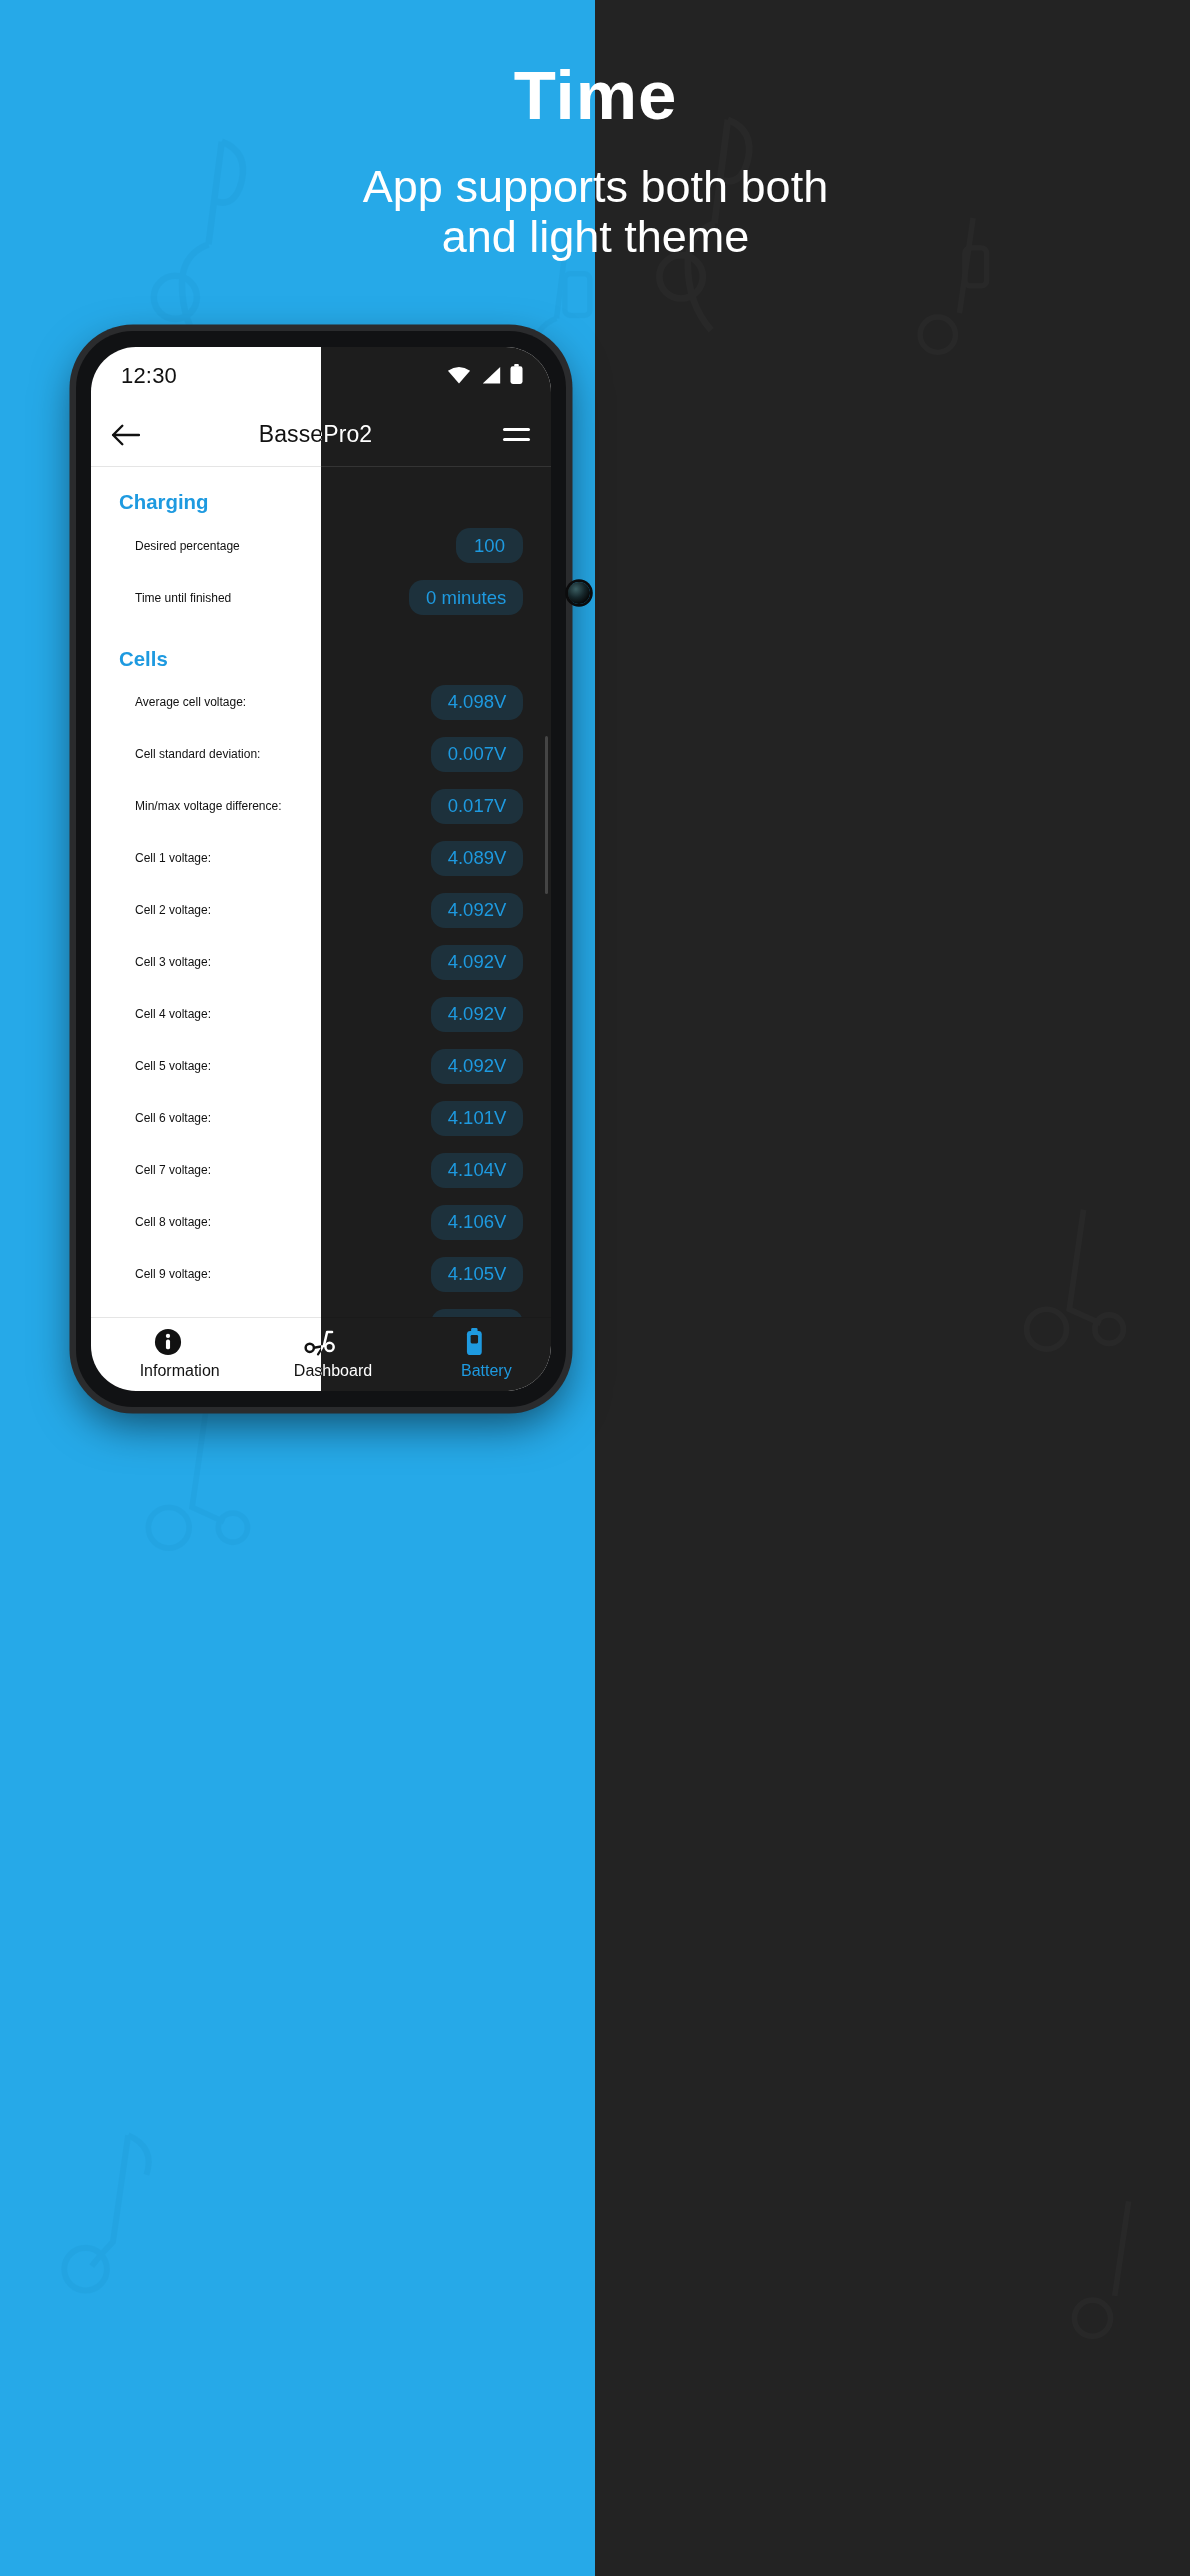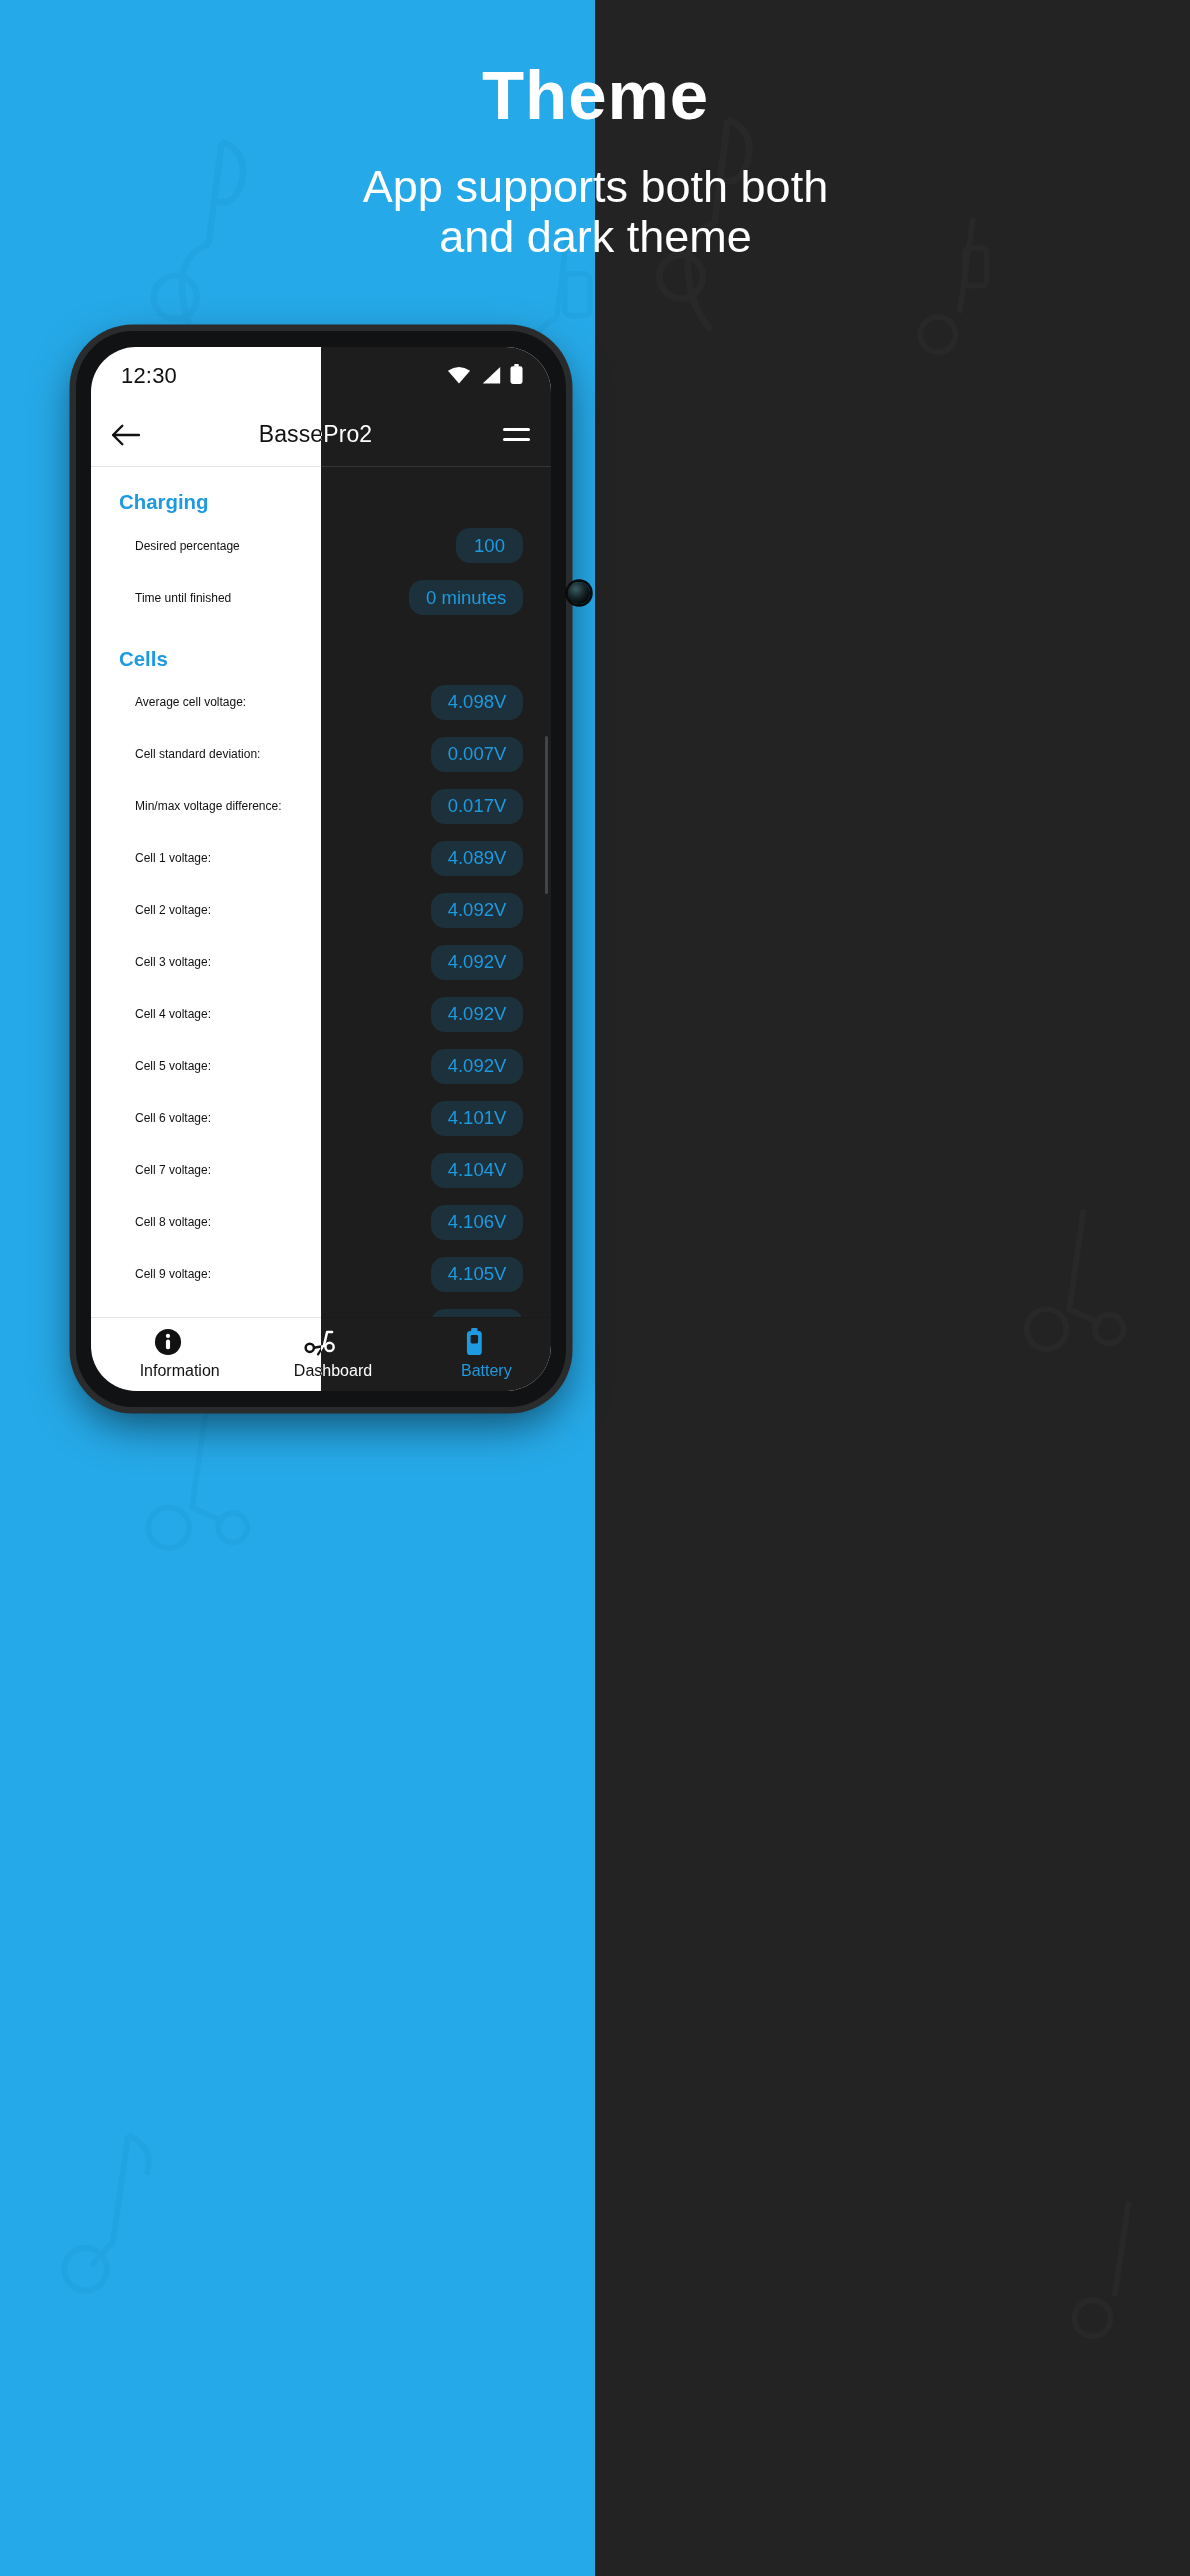--- a/index.html
+++ b/index.html
@@ -222,24 +222,24 @@
     </svg>
   </div>
   <div class="wm" style="left:1048px; top:2179px; width:139px; height:195px;">
     <svg viewBox="0 0 100 140" width="139" height="195" fill="none" stroke="#555" stroke-width="4">
       <circle cx="32" cy="100" r="13"></circle>
       <path d="M58 16 L48 84"></path>
     </svg>
   </div>
 
   <div class="headline-wrap">
-    <div class="headline">Theme</div>
+    <div class="headline">Time</div>
     <div class="subhead">
       <div>App supports both both</div>
-      <div>and dark theme</div>
+      <div>and light theme</div>
     </div>
   </div>
 
   <div class="phone-frame"></div>
   <div class="side-btn" style="top:573px; height:48px;"></div>
   <div class="side-btn" style="top:675px; height:48px;"></div>
   <div class="side-btn" style="top:733px; height:32px;"></div>
 
   <div class="phone-screen">
     <div class="screen-dark" style="z-index: 3;"></div>

